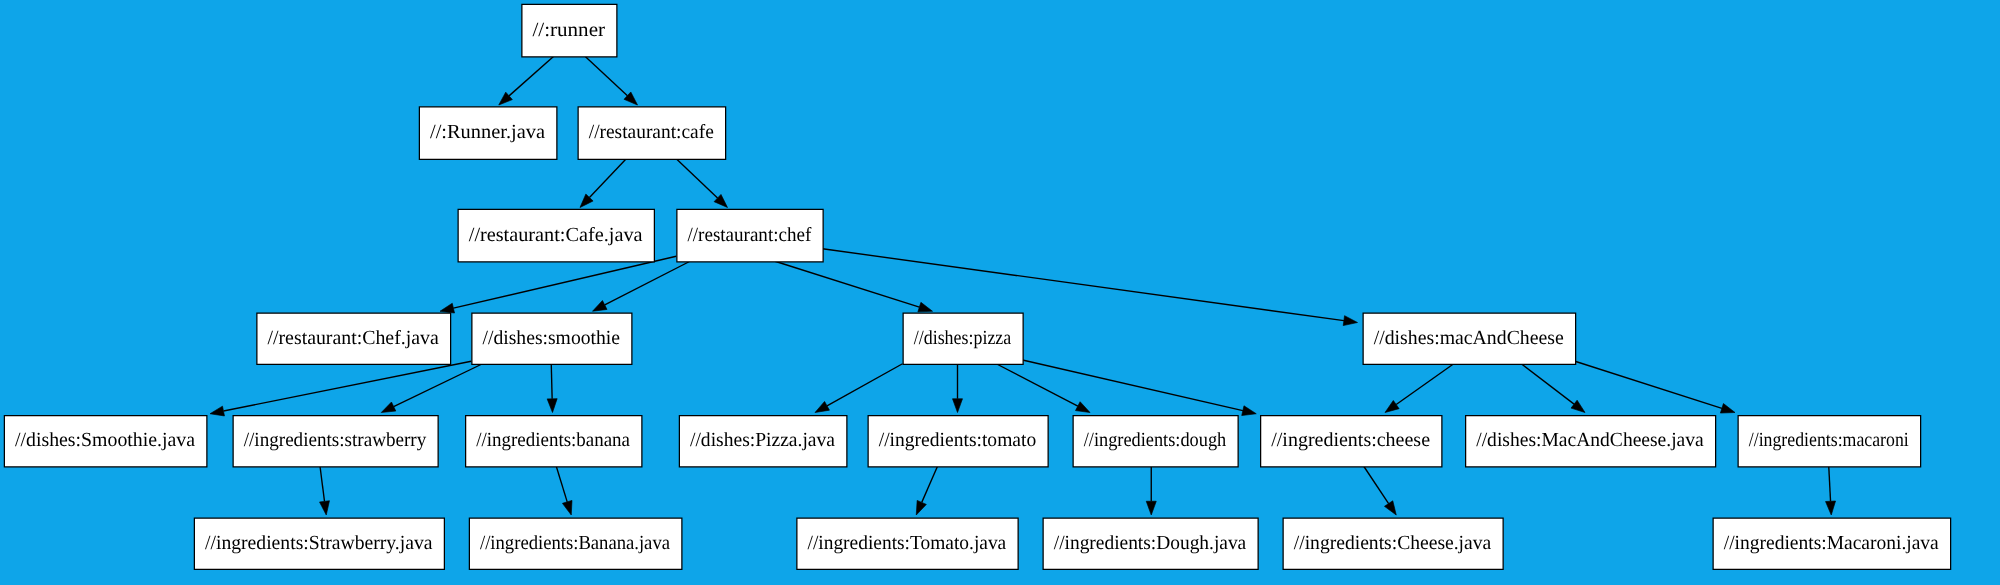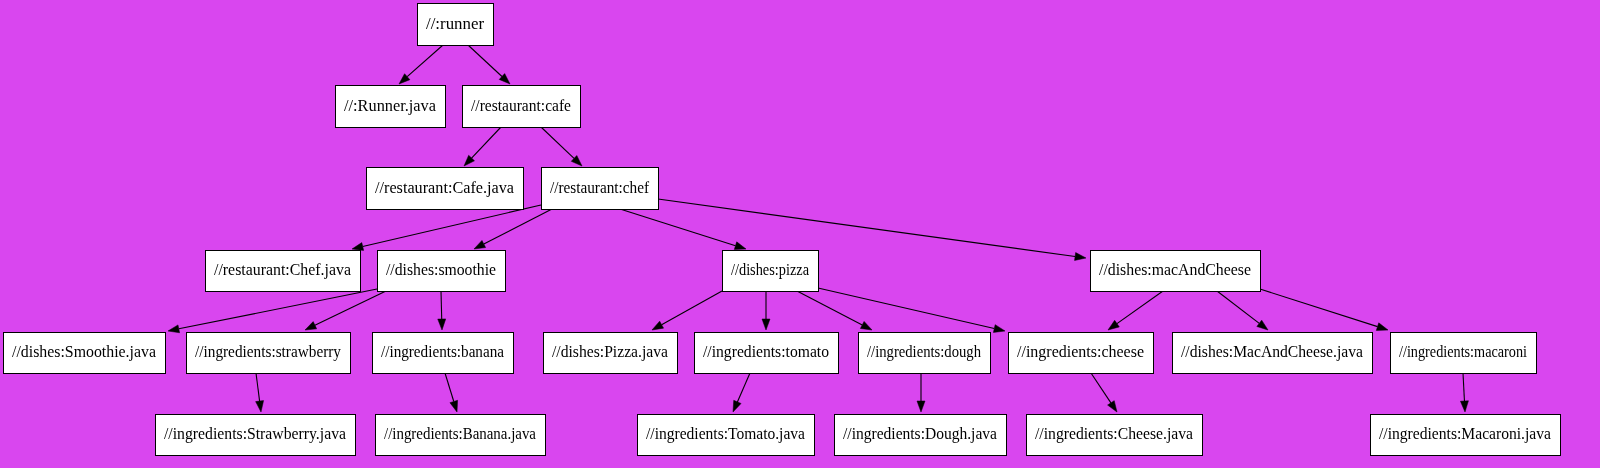--- a/index.html
+++ b/index.html
@@ -11,21 +11,21 @@
   body {
     width: 1600px;
     height: 468px;
     font-family: "Liberation Serif", "DejaVu Serif", serif;
     overflow: hidden;
   }
   #graph-root {
     position: relative;
     width: 1600px;
     height: 468px;
-    background: #d946ef;
+    background: #0ea5e9;
   }
   svg#graph-canvas {
     position: absolute;
     top: 0;
     left: 0;
     width: 1600px;
     height: 468px;
     display: block;
     shape-rendering: geometricPrecision;
   }

